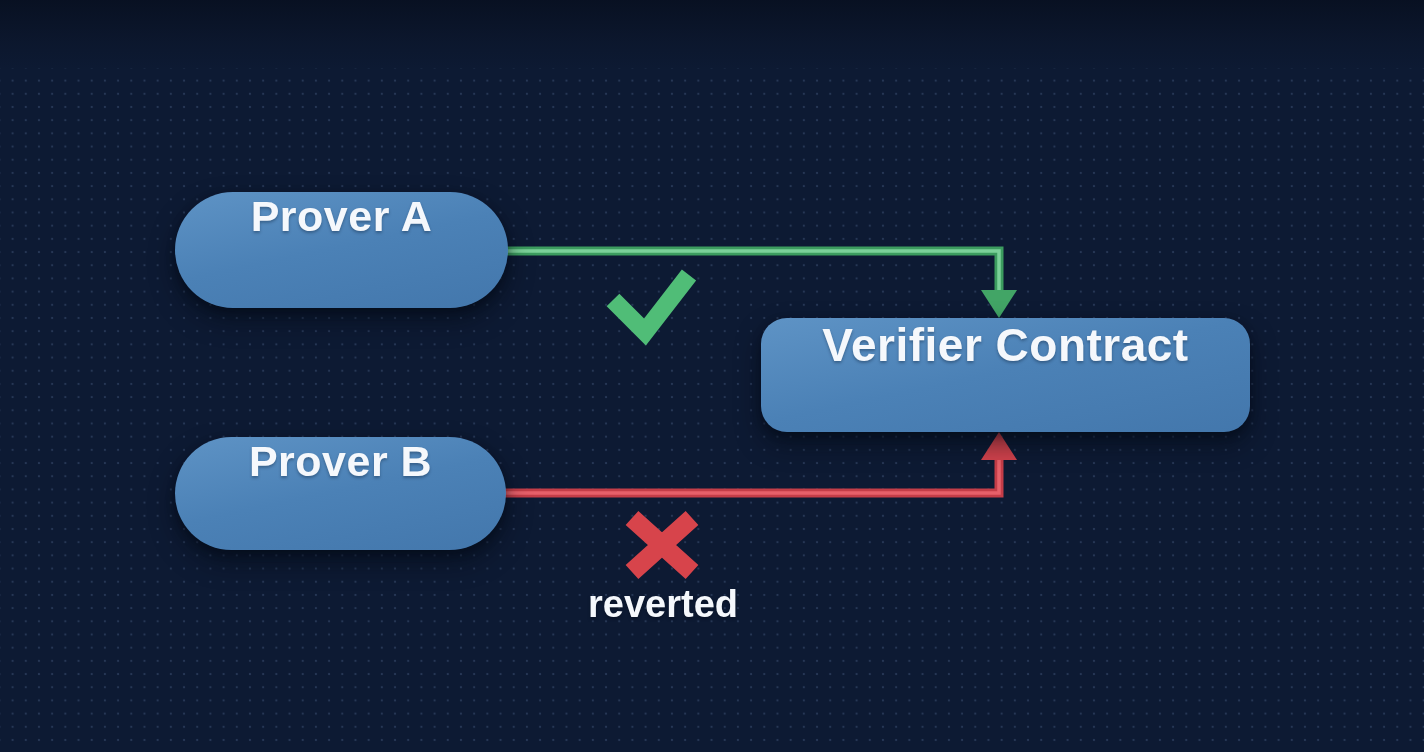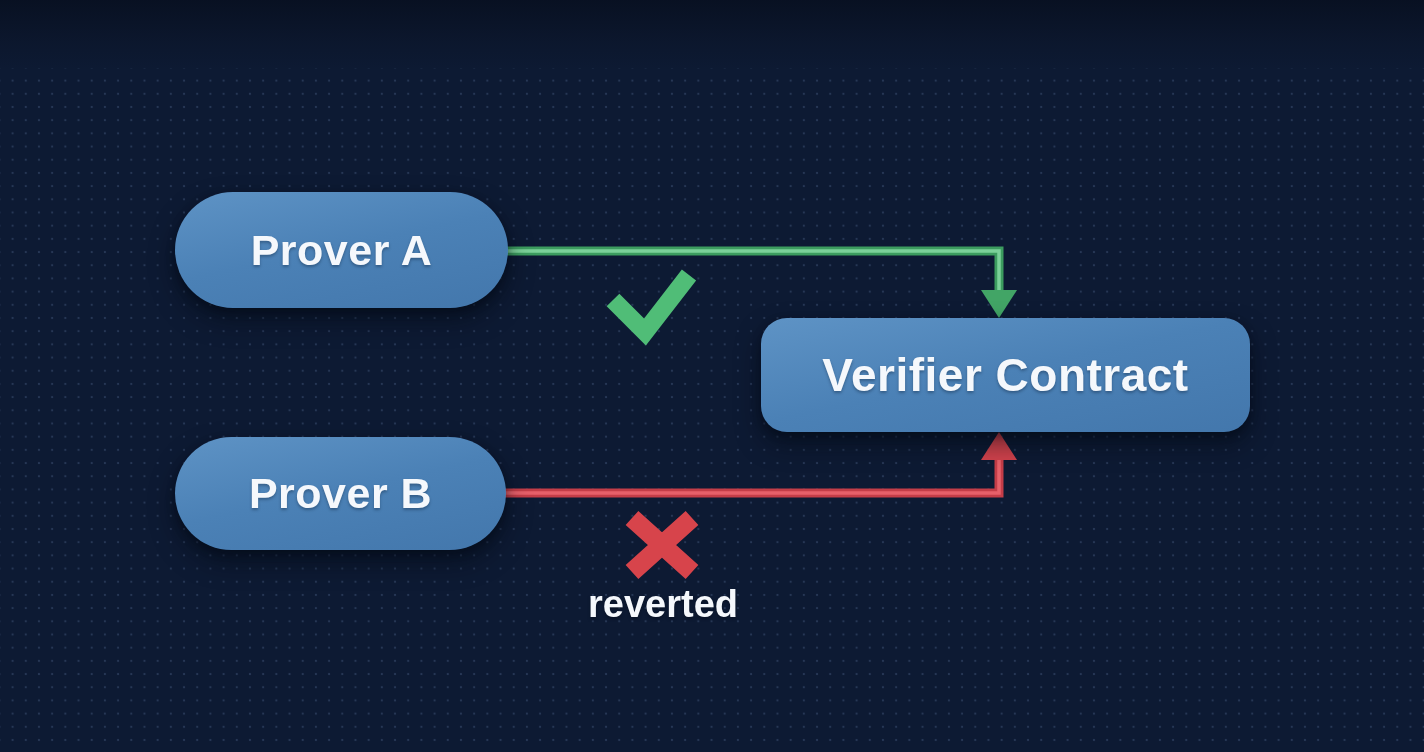--- a/index.html
+++ b/index.html
@@ -28,21 +28,20 @@
     left: 0; right: 0;
     top: 68px; bottom: 0;
     background-image: radial-gradient(circle, rgba(140,170,220,0.20) 1.3px, rgba(0,0,0,0) 1.5px);
     background-size: 13.2px 13.2px;
     background-position: 6px 6px;
   }
 
   .node {
     position: absolute;
     display: flex;
-    align-items: center;
     justify-content: center;
     background: linear-gradient(168deg, #5e93c5 0%, #4b81b6 48%, #4377ac 100%);
     color: #f5f8fc;
     font-weight: bold;
     letter-spacing: 0.5px;
     box-shadow: 0 12px 24px rgba(2, 7, 16, 0.5), 0 3px 8px rgba(2, 7, 16, 0.35);
     text-shadow: 0 2px 3px rgba(10, 25, 50, 0.35);
   }
 
   .node-prover-a {

